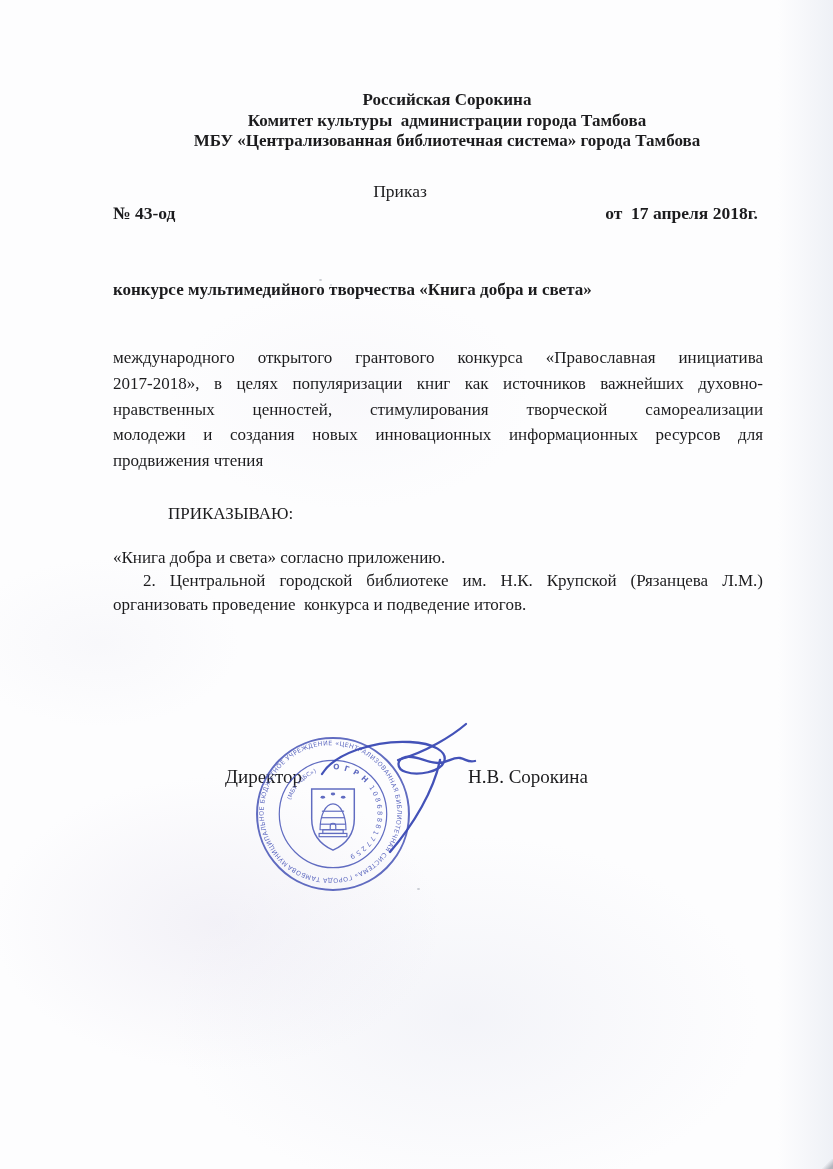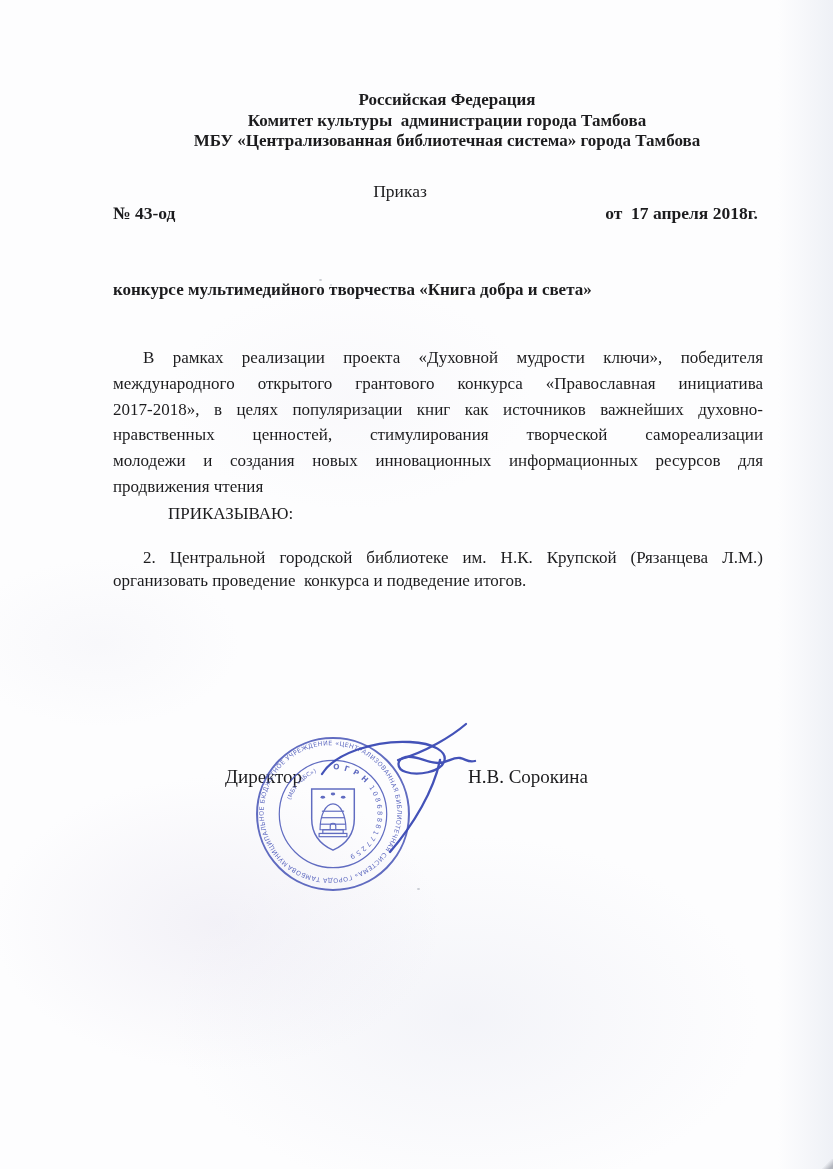--- a/index.html
+++ b/index.html
@@ -40,48 +40,48 @@
   .corner-shade{position:absolute;right:0;bottom:0;width:14px;height:10px;
     background:linear-gradient(135deg, transparent 50%, rgba(130,134,144,.55) 85%);}
   .stamp-svg text{font-family:"DejaVu Sans","Liberation Sans",sans-serif;}
 </style>
 </head>
 <body>
 
 <div class="page">
 
   <div class="abs letterhead">
-    <div>Российская Федерация</div>
+    <div>Российская Сорокина</div>
     <div class="pre">Комитет культуры  администрации города Тамбова</div>
     <div>МБУ «Централизованная библиотечная система» города Тамбова</div>
   </div>
 
   <div class="abs order-title">Приказ</div>
 
   <div class="abs numdate">
     <span>№ 43-од</span>
     <span class="pre">от  17 апреля 2018г.</span>
   </div>
 
   <div class="abs subject">
     <div>конкурсе мультимедийного творчества «Книга добра и света»</div>
   </div>
 
   <div class="abs preamble">
-    <div class="just indent">В рамках реализации проекта «Духовной мудрости ключи», победителя</div>
     <div class="just">международного открытого грантового конкурса «Православная инициатива</div>
     <div class="just">2017-2018», в целях популяризации книг как источников важнейших духовно-</div>
     <div class="just">нравственных ценностей, стимулирования творческой самореализации</div>
     <div class="just">молодежи и создания новых инновационных информационных ресурсов для</div>
     <div>продвижения чтения</div>
   </div>
 
   <div class="abs resolution">ПРИКАЗЫВАЮ:</div>
 
   <div class="abs items">
+    <div>«Книга добра и света» согласно приложению.</div>
     <div class="just indent">2. Центральной городской библиотеке им. Н.К. Крупской (Рязанцева Л.М.)</div>
     <div class="pre">организовать проведение  конкурса и подведение итогов.</div>
   </div>
 
   <div class="abs sign-label">Директор</div>
   <div class="abs sign-name">Н.В. Сорокина</div>
 
   <svg class="abs stamp-svg" viewBox="0 0 190 190">
     <g stroke="#4a57b8" fill="none" stroke-width="2.2">
       <circle cx="95" cy="95" r="82"></circle>

